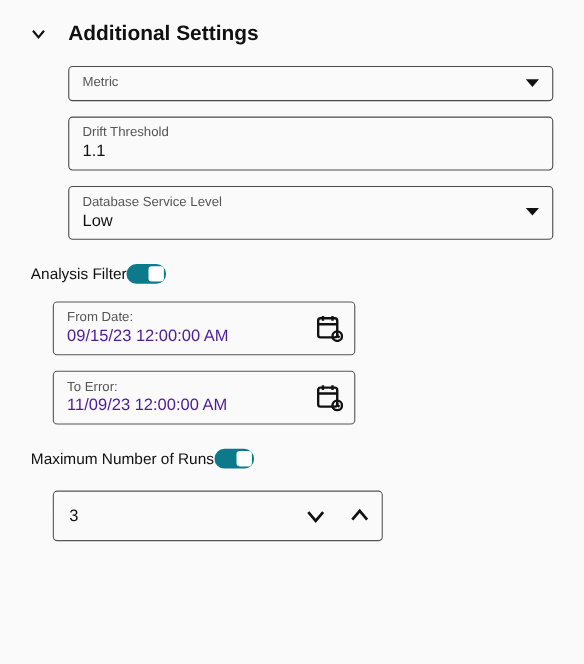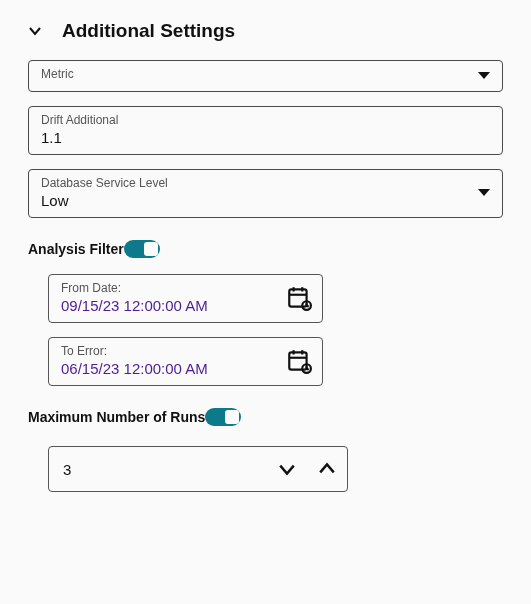--- a/index.html
+++ b/index.html
@@ -35,20 +35,21 @@
   .field {
     border: 1px solid #4a4a4a;
     border-radius: 4px;
     padding: 6px 12px 8px 12px;
     margin-bottom: 14px;
     position: relative;
     background: #fafafa;
     display: flex;
     align-items: center;
     justify-content: space-between;
+    margin-left: 34px;
   }
   .field-inner { flex: 1; }
   .field-label {
     font-size: 12px;
     color: #555;
     margin-bottom: 2px;
   }
   .field-value {
     font-size: 15px;
     color: #111;
@@ -58,21 +59,20 @@
     border-left: 6px solid transparent;
     border-right: 6px solid transparent;
     border-top: 7px solid #111;
     margin-left: 8px;
   }
   .row-inline {
     display: flex;
     align-items: center;
     margin-bottom: 16px;
     margin-top: 22px;
-    font-weight: bold;
   }
   .row-label {
     font-size: 14px;
     color: #111;
   }
   .toggle {
     width: 36px;
     height: 18px;
     border-radius: 10px;
     background: #0c7a8a;
@@ -157,21 +157,21 @@
 
   <div class="field">
     <div class="field-inner">
       <div class="field-label">Metric</div>
     </div>
     <div class="dropdown-caret"></div>
   </div>
 
   <div class="field">
     <div class="field-inner">
-      <div class="field-label">Drift Additional</div>
+      <div class="field-label">Drift Threshold</div>
       <div class="field-value">1.1</div>
     </div>
   </div>
 
   <div class="field">
     <div class="field-inner">
       <div class="field-label">Database Service Level</div>
       <div class="field-value">Low</div>
     </div>
     <div class="dropdown-caret"></div>
@@ -201,21 +201,21 @@
           <line x1="19" y1="19" x2="21" y2="20"></line>
         </svg>
       </span>
     </div>
   </div>
 
   <div class="date-block">
     <div class="date-field">
       <div class="date-inner">
         <div class="date-label">To Error:</div>
-        <div class="date-value">06/15/23 12:00:00 AM</div>
+        <div class="date-value">11/09/23 12:00:00 AM</div>
       </div>
       <span class="cal-icon">
         <svg viewBox="0 0 24 24" width="26" height="26" fill="none" stroke="#111" stroke-width="2">
           <rect x="3" y="4" width="16" height="16" rx="2"></rect>
           <line x1="3" y1="9" x2="19" y2="9"></line>
           <line x1="7" y1="2" x2="7" y2="6"></line>
           <line x1="15" y1="2" x2="15" y2="6"></line>
           <circle cx="19" cy="19" r="4"></circle>
           <line x1="19" y1="17" x2="19" y2="19"></line>
           <line x1="19" y1="19" x2="21" y2="20"></line>

